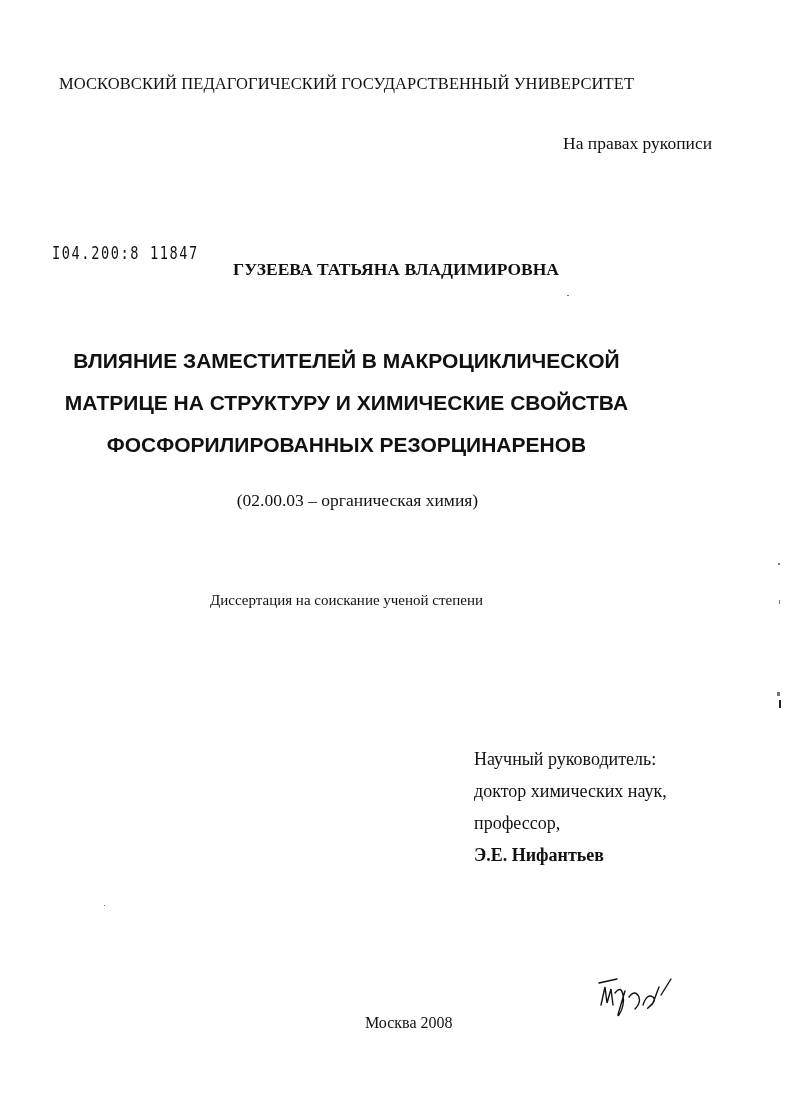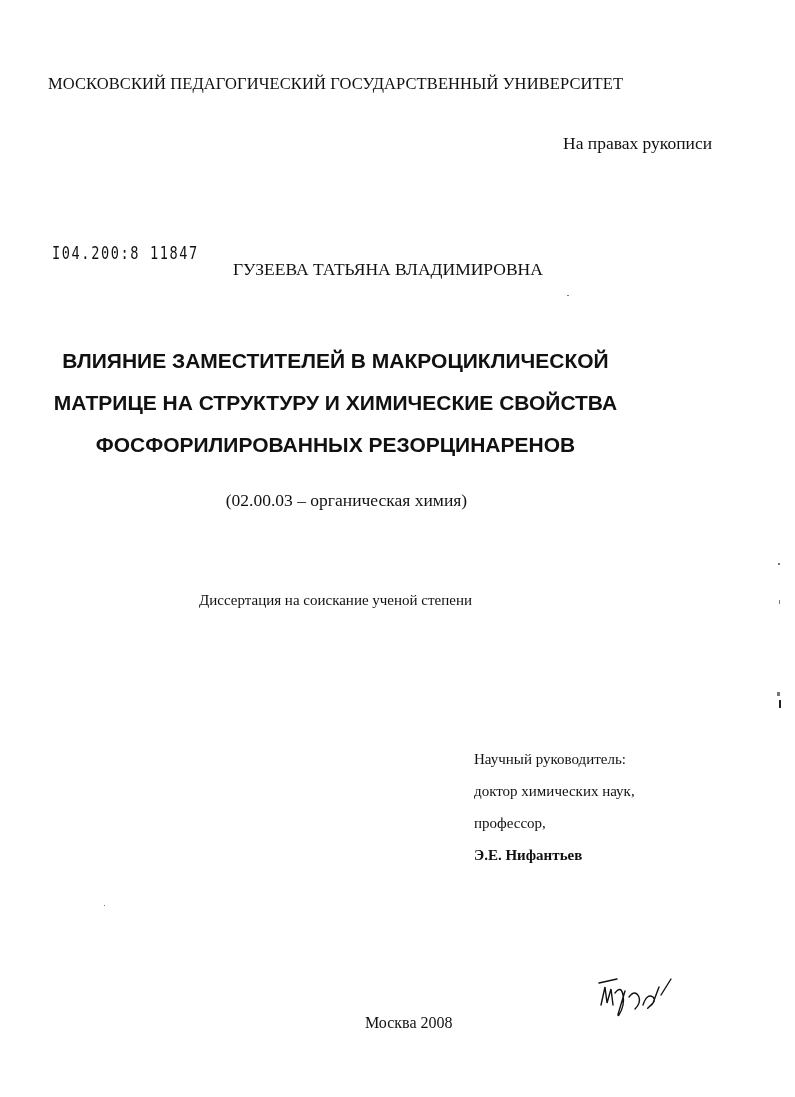--- a/index.html
+++ b/index.html
@@ -1,33 +1,33 @@
 <!DOCTYPE html>
 <html><head>
   <meta charset="utf-8">
   <style>
     html, body { margin: 0; padding: 0; background: #ffffff; }
     body { width: 795px; height: 1097px; position: relative; overflow: hidden; color: #111; }
     .serif { font-family: "Liberation Serif", "DejaVu Serif", serif; }
     .sans { font-family: "Liberation Sans", "DejaVu Sans", sans-serif; }
     .abs { position: absolute; }
-    .center { left: 1px; width: 669px; text-align: center; }
+    .center { left: 12px; width: 669px; text-align: center; }
 
     #university { top: 74px; font-size: 16.5px; letter-spacing: 0.1px; }
     #manuscript { top: 133px; left: 563px; font-size: 17.5px; }
     #stamp { top: 243px; left: 52px; font-size: 17px; letter-spacing: 2px; font-family: "DejaVu Sans Mono", monospace; transform: scaleX(0.8); transform-origin: left; }
-    #author { top: 259px; left: 233px; font-size: 17.5px; font-weight: normal; }
+    #author { top: 259px; left: 233px; font-size: 17.5px; font-weight: bold; }
 
     .title-line { font-size: 21px; font-weight: bold; line-height: 42px; }
     #title { top: 340px; text-align: center; }
 
     #specialty { top: 490px; font-size: 17.5px; padding-left: 11px; }
     #degree { top: 585px; font-size: 15px; line-height: 31px; }
 
-    #supervisor { top: 743px; left: 474px; font-size: 15px; line-height: 32px; }
+    #supervisor { top: 743px; left: 474px; font-size: 18px; line-height: 32px; }
     #supervisor .bold { font-weight: bold; }
 
     #city-year { top: 1014px; left: 365px; font-size: 16px; }
 
     .speck { position: absolute; background: #777; }
   </style>
 </head>
 <body>
 
 <div class="abs center serif" id="university">МОСКОВСКИЙ ПЕДАГОГИЧЕСКИЙ ГОСУДАРСТВЕННЫЙ УНИВЕРСИТЕТ</div>

